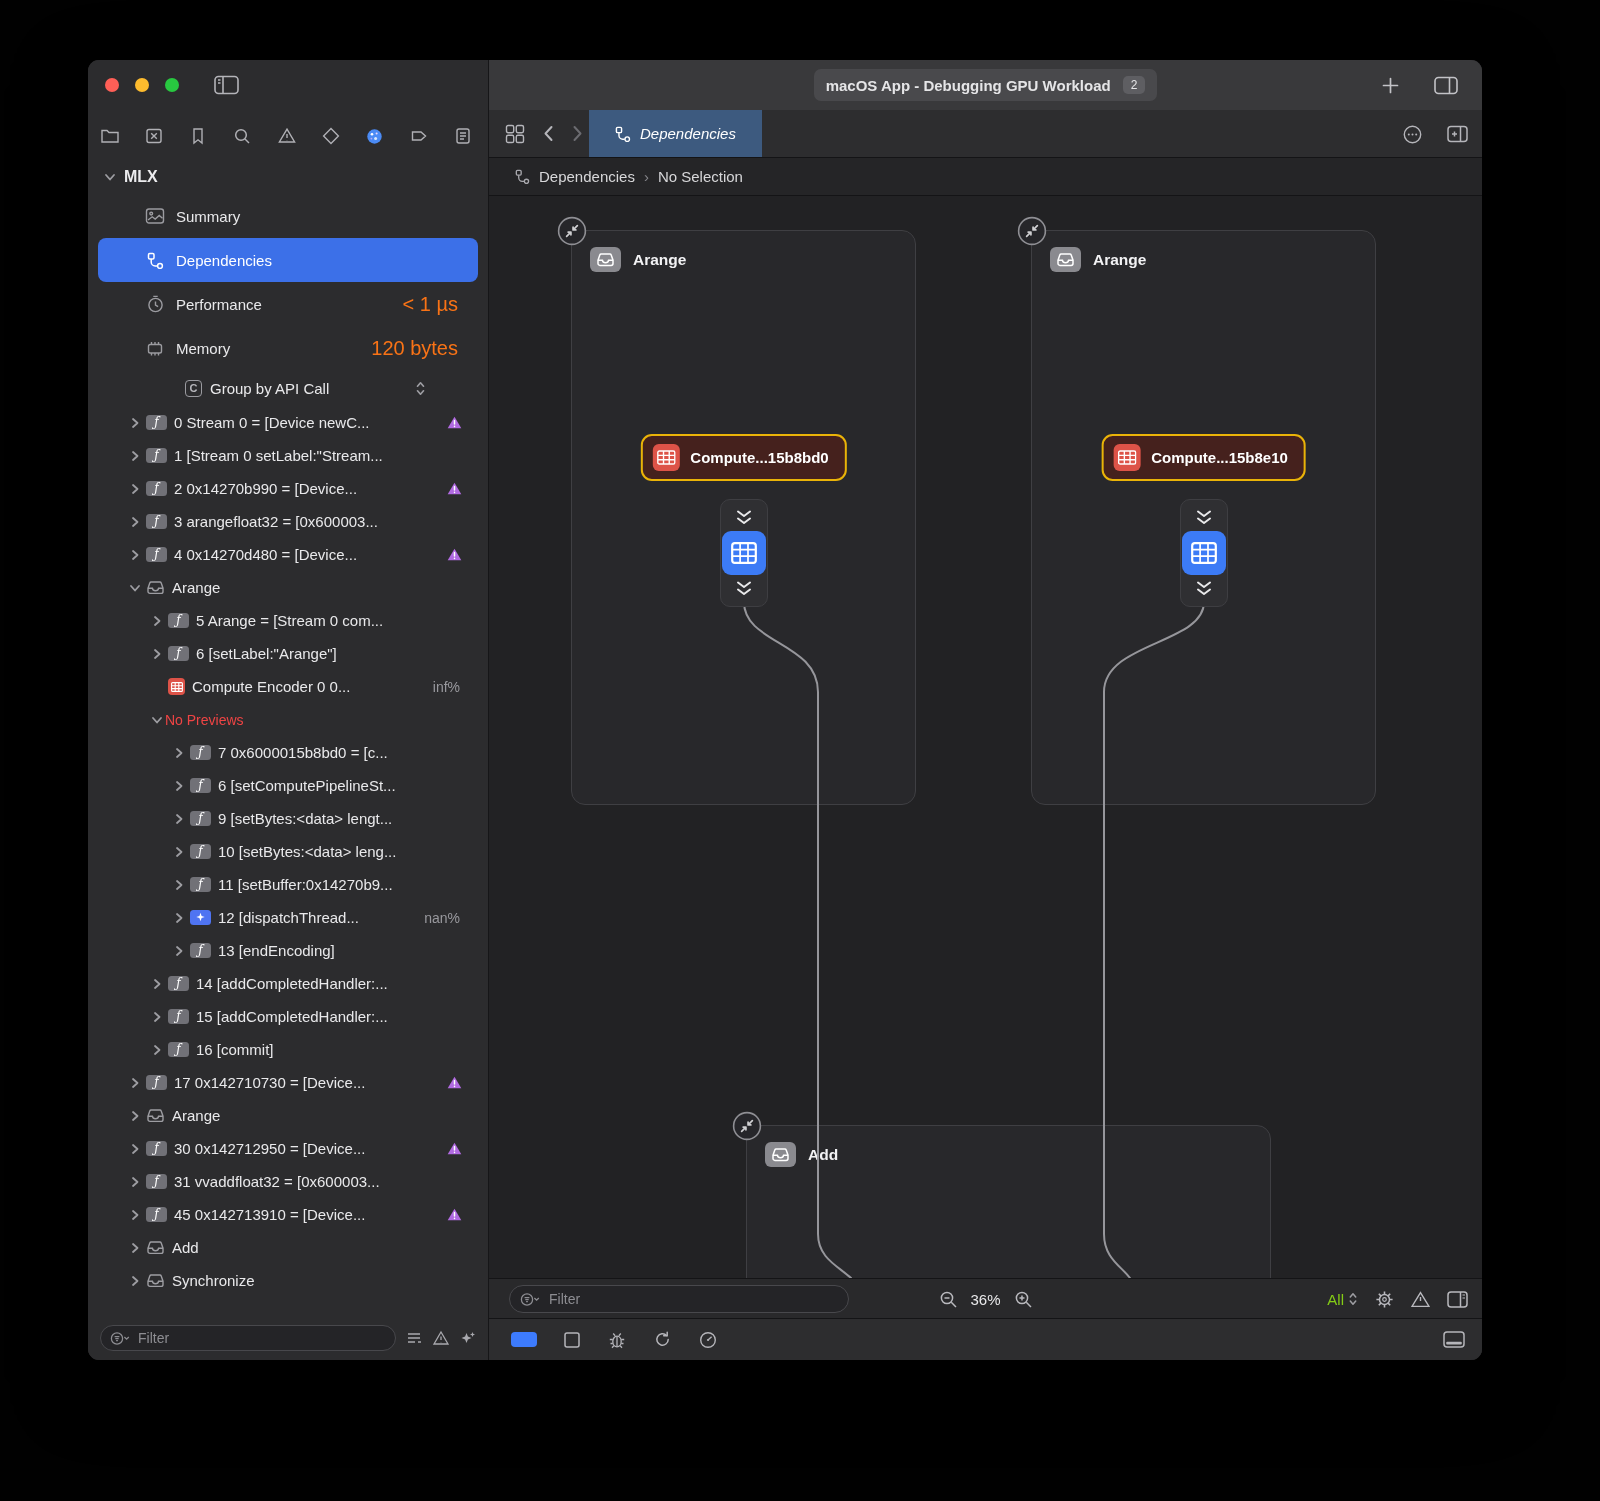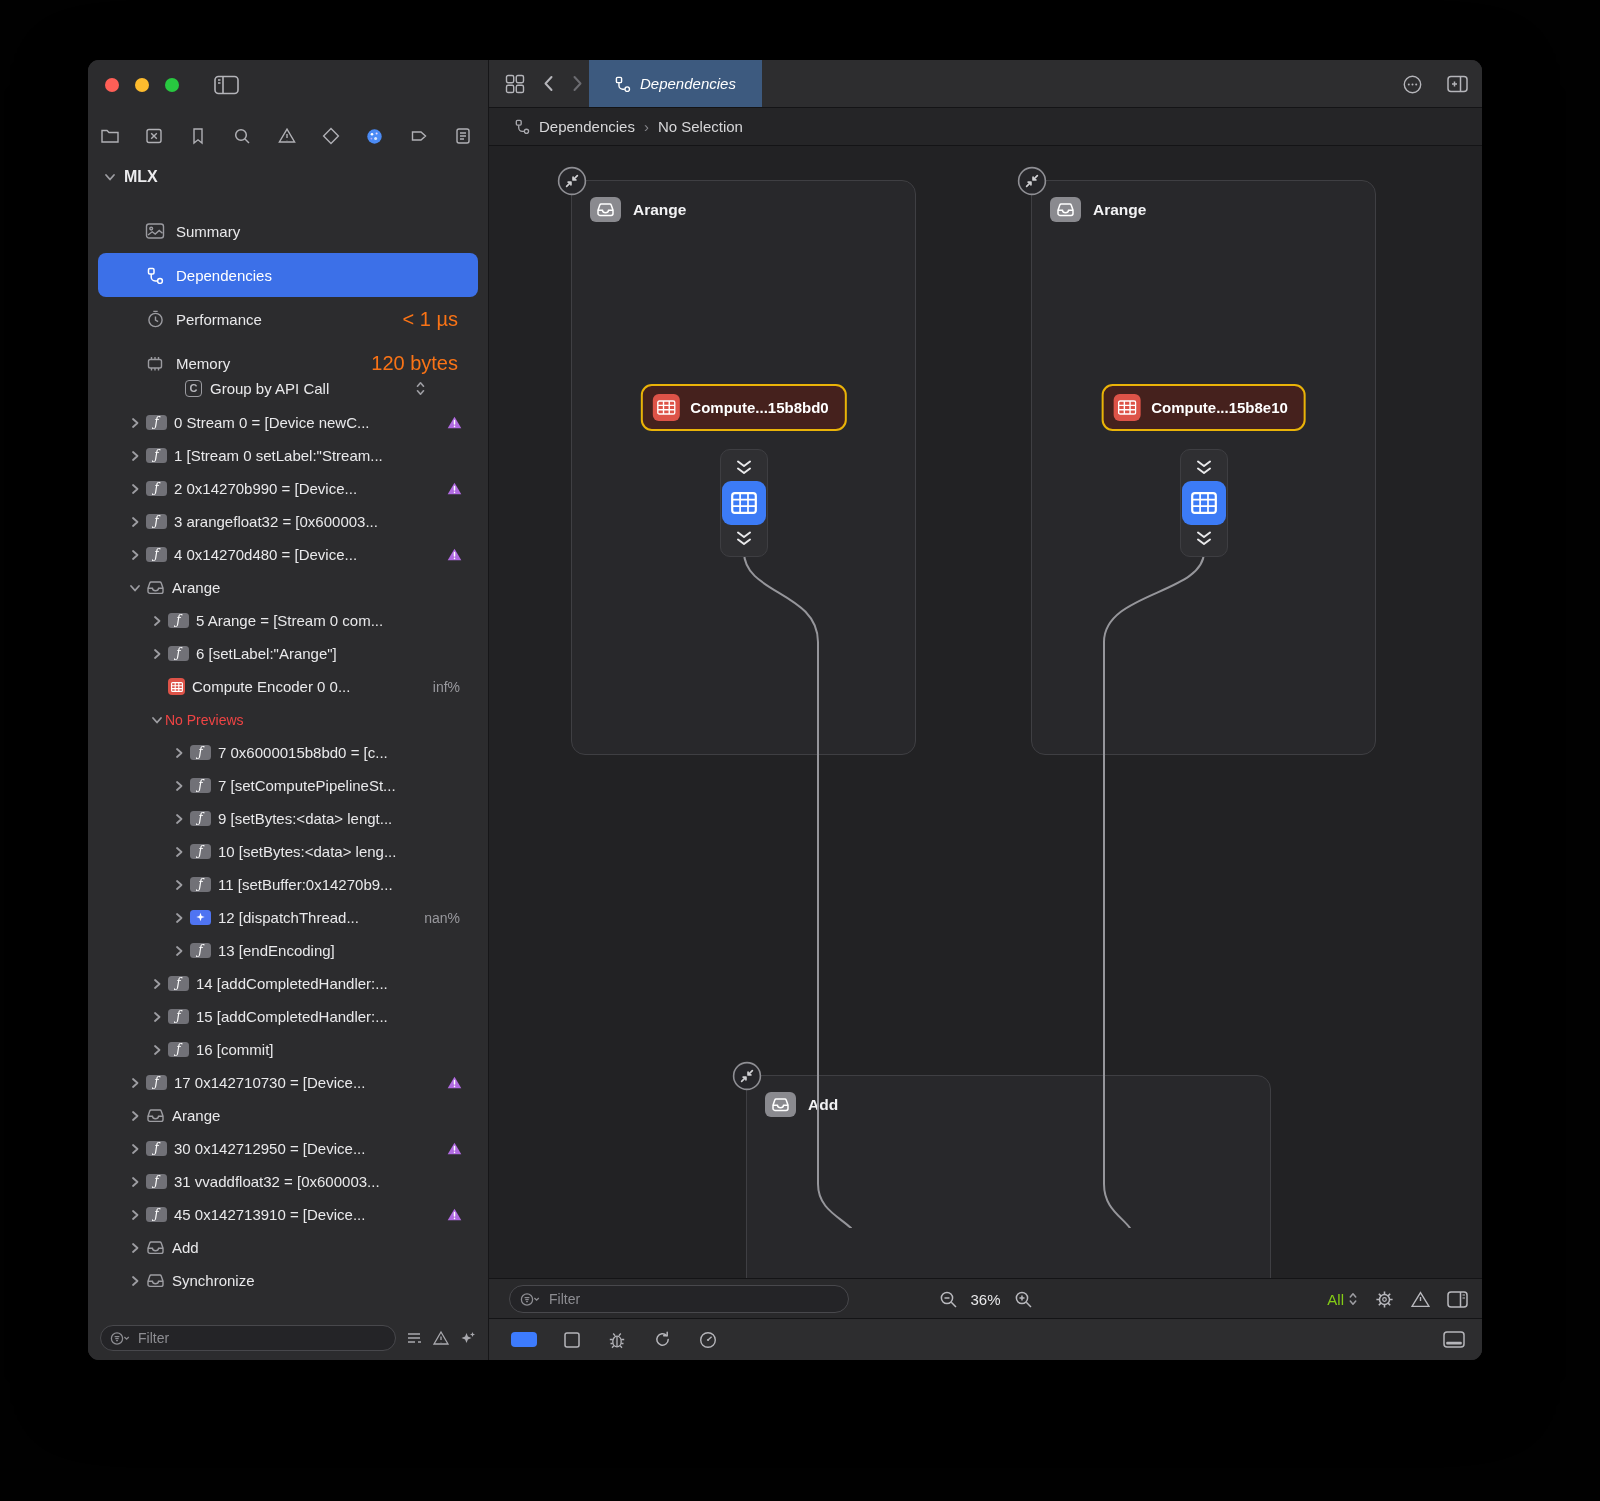--- a/index.html
+++ b/index.html
@@ -17,21 +17,21 @@
   .dot.red{background:#ff5f57;} .dot.yellow{background:#febc2e;} .dot.green{background:#28c840;}
   .sb-toggle { position:absolute; left:126px; top:15px; color:#b4b4b9; }
 
   .navrow { position:absolute; left:0; right:0; top:56px; height:40px; display:flex;
             align-items:center; justify-content:space-between; padding:0 12px 0 9px; color:#b0b0b5; }
   .navrow .nicon { display:inline-flex; align-items:center; justify-content:center; width:26px; }
 
   .mlx { position:absolute; left:0; top:100px; height:34px; display:flex; align-items:center;
          padding-left:16px; gap:8px; color:#ececee; font-size:16px; font-weight:bold; }
 
-  .navlist { position:absolute; left:0; right:0; top:149px; }
+  .navlist { position:absolute; left:0; right:0; top:134px; }
   .navitem { height:44px; display:flex; align-items:center; padding-left:56px; position:relative;
              color:#e9e9eb; font-size:15px; }
   .navitem .nicn { width:22px; margin-right:10px; display:inline-flex; justify-content:center; color:#9b9ba0; }
   .navitem.selected { background:#3c70e8; border-radius:8px; margin:0 10px; padding-left:46px; color:#fff; }
   .navitem.selected .nicn { color:#fff; }
   .navdetail { position:absolute; right:30px; color:#f97316; font-size:20px; }
 
   .groupby { position:absolute; left:0; right:0; top:310px; height:36px; display:flex;
              align-items:center; padding-left:97px; gap:8px; color:#e9e9eb; font-size:15px; }
   .cbadge { width:17px; height:17px; border:1.4px solid #9b9ba0; border-radius:4px; color:#b6b6bb;
@@ -384,21 +384,21 @@
             <span class="ic ic-fn">ƒ</span>
             <span class="tlabel">7 0x6000015b8bd0 = [c...</span>
           </div>
           <div class="trow d3">
             <span class="disc">
               <svg class="chev" width="12" height="12" viewBox="0 0 12 12">
                 <polyline points="4,2 8.5,6 4,10" fill="none" stroke="#9d9da2" stroke-width="1.8" stroke-linecap="round" stroke-linejoin="round"></polyline>
               </svg>
             </span>
             <span class="ic ic-fn">ƒ</span>
-            <span class="tlabel">7 [setComputePipelineSt...</span>
+            <span class="tlabel">6 [setComputePipelineSt...</span>
           </div>
           <div class="trow d3">
             <span class="disc">
               <svg class="chev" width="12" height="12" viewBox="0 0 12 12">
                 <polyline points="4,2 8.5,6 4,10" fill="none" stroke="#9d9da2" stroke-width="1.8" stroke-linecap="round" stroke-linejoin="round"></polyline>
               </svg>
             </span>
             <span class="ic ic-fn">ƒ</span>
             <span class="tlabel">9 [setBytes:&lt;data&gt; lengt...</span>
           </div>
@@ -595,20 +595,39 @@
             <svg width="17" height="17" viewBox="0 0 17 17">
               <path d="M7.5 3l1.4 3.6L12.5 8l-3.6 1.4L7.5 13 6.1 9.4 2.5 8l3.6-1.4z" fill="currentColor"></path>
               <path d="M13.5 2l.7 1.8 1.8.7-1.8.7-.7 1.8-.7-1.8-1.8-.7 1.8-.7z" fill="currentColor"></path>
             </svg>
           </span>
       </div>
     </aside>
 
     <main class="main">
 
+      <header class="titlebar">
+        <div class="titlepill">
+          <span>macOS App - Debugging GPU Workload</span>
+          <span class="badge">2</span>
+        </div>
+        <div class="tb-right">
+          <span>
+              <svg width="19" height="19" viewBox="0 0 19 19" fill="none" stroke="currentColor" stroke-width="1.7" stroke-linecap="round">
+                <path d="M9.5 2.5v14M2.5 9.5h14"></path>
+              </svg>
+            </span>
+          <span>
+              <svg width="24" height="19" viewBox="0 0 24 19" fill="none" stroke="currentColor" stroke-width="1.6">
+                <rect x="1" y="1.5" width="22" height="16" rx="3.5"></rect>
+                <path d="M15.5 1.5v16"></path>
+              </svg>
+            </span>
+        </div>
+      </header>
 
       <div class="tabbar">
         <div class="tb-left">
           <span>
               <svg width="20" height="20" viewBox="0 0 20 20" fill="none" stroke="currentColor" stroke-width="1.4">
                 <rect x="1.5" y="1.5" width="7.2" height="7.2" rx="1.6"></rect>
                 <rect x="11.3" y="1.5" width="7.2" height="7.2" rx="1.6"></rect>
                 <rect x="1.5" y="11.3" width="7.2" height="7.2" rx="1.6"></rect>
                 <rect x="11.3" y="11.3" width="7.2" height="7.2" rx="1.6"></rect>
               </svg>

